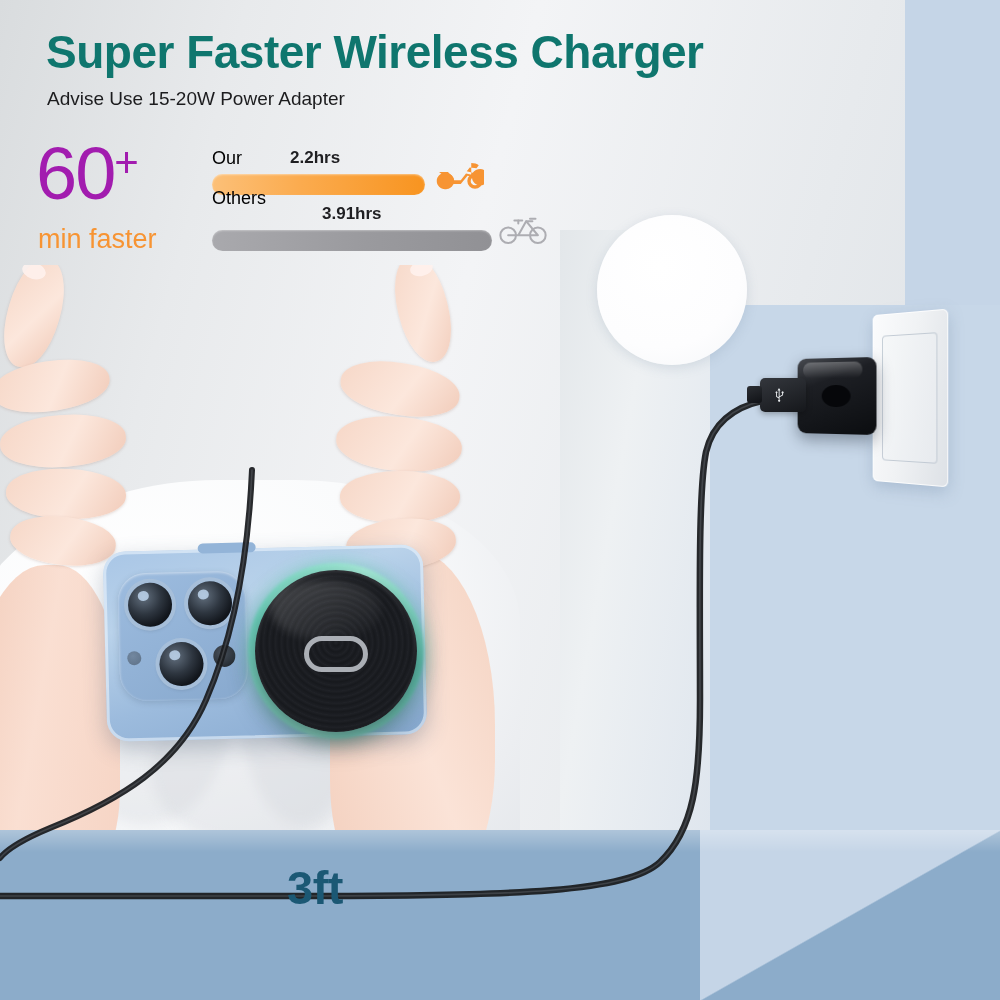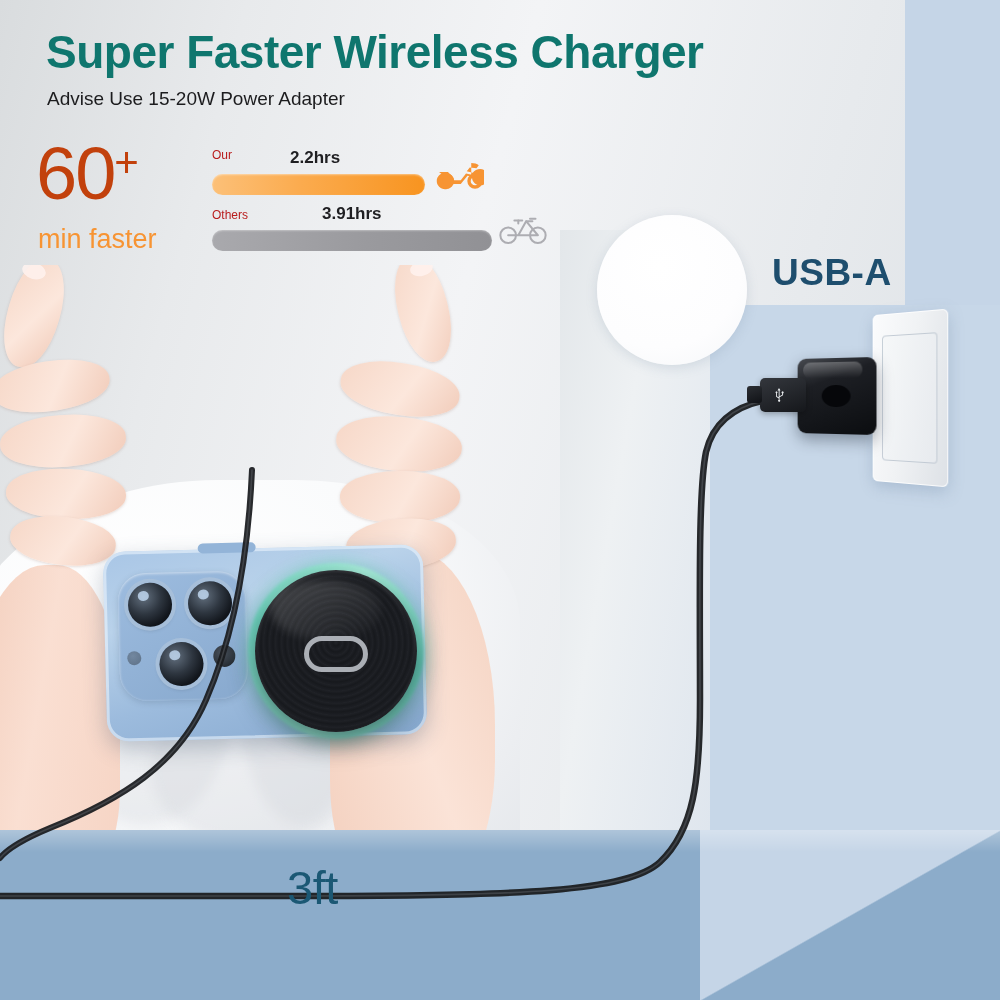--- a/index.html
+++ b/index.html
@@ -89,36 +89,36 @@
     background:linear-gradient(160deg,#34373d,#15171b);box-shadow:0 2px 6px rgba(0,0,0,.3);}
   .microplug-tip{position:absolute;left:-13px;top:8px;width:15px;height:17px;border-radius:3px;
     background:linear-gradient(160deg,#2b2e33,#101216);}
 
   
   .title{position:absolute;left:46px;top:25px;font-size:46px;font-weight:bold;color:#0f766e;
     letter-spacing:-.5px;white-space:nowrap;}
   .subtitle{position:absolute;left:47px;top:88px;font-size:19px;color:#1c1c1e;white-space:nowrap;}
 
   
-  .stat-num{position:absolute;left:36px;top:140px;font-size:74px;color:#c2410c;line-height:.92;
+  .stat-num{position:absolute;left:36px;top:140px;font-size:74px;color:#a21caf;line-height:.92;
     font-weight:500;letter-spacing:-2px;}
   .stat-plus{font-size:42px;vertical-align:22px;}
   .stat-sub{position:absolute;left:38px;top:224px;font-size:27px;color:#f79433;font-weight:500;white-space:nowrap;}
 
   .chart{position:absolute;left:210px;top:148px;width:340px;height:108px;}
-  .row-label{position:absolute;font-size:12px;color:#b91c1c;white-space:nowrap;}
+  .row-label{position:absolute;font-size:18px;color:#000000;white-space:nowrap;}
   .row-value{position:absolute;font-size:17px;color:#1f1f22;font-weight:bold;white-space:nowrap;}
   .bar{position:absolute;height:21px;border-radius:11px;}
   .bar-our{background:linear-gradient(to right,#fcc078 0%,#fbab4e 42%,#f89420 100%);
     box-shadow:inset 0 1px 2px rgba(255,255,255,.45);}
   .bar-other{background:linear-gradient(to right,#a9a9ad 0%,#9a9a9e 55%,#919195 100%);
     box-shadow:inset 0 1px 2px rgba(255,255,255,.35);}
 
   .usb-label{position:absolute;left:772px;top:252px;font-size:37px;font-weight:bold;color:#1e4e6e;letter-spacing:.5px;}
-  .ft-label{position:absolute;left:287px;top:860px;font-size:47px;font-weight:normal;color:#1b5874;letter-spacing:-.5px;}
+  .ft-label{position:absolute;left:287px;top:860px;font-size:47px;font-weight:bold;color:#1b5874;letter-spacing:-.5px;}
 </style>
 </head>
 <body>
 
 <div id="stage">
 
   <div class="bg-left"></div>
   <div class="bg-right"></div>
   <div class="bg-right2"></div>
   <div class="wall-wedge"></div>
@@ -213,29 +213,28 @@
     <div class="bar bar-our" style="left:2px;top:26px;width:213px;"></div>
     <svg style="position:absolute;left:226px;top:6px;width:48px;height:42px;" viewBox="0 0 64 44">
       <path d="M47 6 c4 0 8 1 10 3 l-3 4 -9 -1 -4 5 8 2 c2 -3 6 -5 10 -5 6 0 11 5 11 11 s-5 11 -11 11
                -11 -5 -11 -11 c0 -1 0 -2 1 -3 l-9 -2 -7 9 h-9 c-1 -6 -6 -10 -12 -10 -6 0 -11 5 -11 11
                s5 11 11 11 c5 0 9 -3 10 -7 h11 l9 -11 6 1 c-1 2 -1 3 -1 5" fill="#f79433"></path>
       <circle cx="14" cy="30" r="8" fill="none" stroke="#f79433" stroke-width="4.5"></circle>
       <circle cx="52" cy="30" r="8" fill="none" stroke="#f79433" stroke-width="4.5"></circle>
       <path d="M4 18 h12 l5 6 h-9 z" fill="#f79433"></path>
     </svg>
 
-    <div class="row-label" style="left:2px;top:40px;margin-top:20px;">Others</div>
+    <div class="row-label" style="left:2px;top:40px;">Others</div>
     <div class="row-value" style="left:112px;top:56px;">3.91hrs</div>
     <div class="bar bar-other" style="left:2px;top:82px;width:280px;"></div>
     <svg style="position:absolute;left:288px;top:62px;width:50px;height:38px;" viewBox="0 0 64 44">
       <circle cx="13" cy="30" r="10" fill="none" stroke="#adadb2" stroke-width="2.6"></circle>
       <circle cx="51" cy="30" r="10" fill="none" stroke="#adadb2" stroke-width="2.6"></circle>
       <path d="M13 30 L26 30 L36 12 L44 12 M26 30 L36 12 M26 30 L51 30 M36 12 L51 30" fill="none" stroke="#adadb2" stroke-width="2.6" stroke-linecap="round" stroke-linejoin="round"></path>
       <path d="M21 11 h10" fill="none" stroke="#adadb2" stroke-width="2.6" stroke-linecap="round"></path>
       <path d="M26 11 v4" fill="none" stroke="#adadb2" stroke-width="2.6" stroke-linecap="round"></path>
       <path d="M41 9 h7" fill="none" stroke="#adadb2" stroke-width="2.6" stroke-linecap="round"></path>
     </svg>
   </div>
 
-  <div class="usb-label">USB-A</div>
   <div class="ft-label">3ft</div>
 
 </div>
 
 </body></html>

